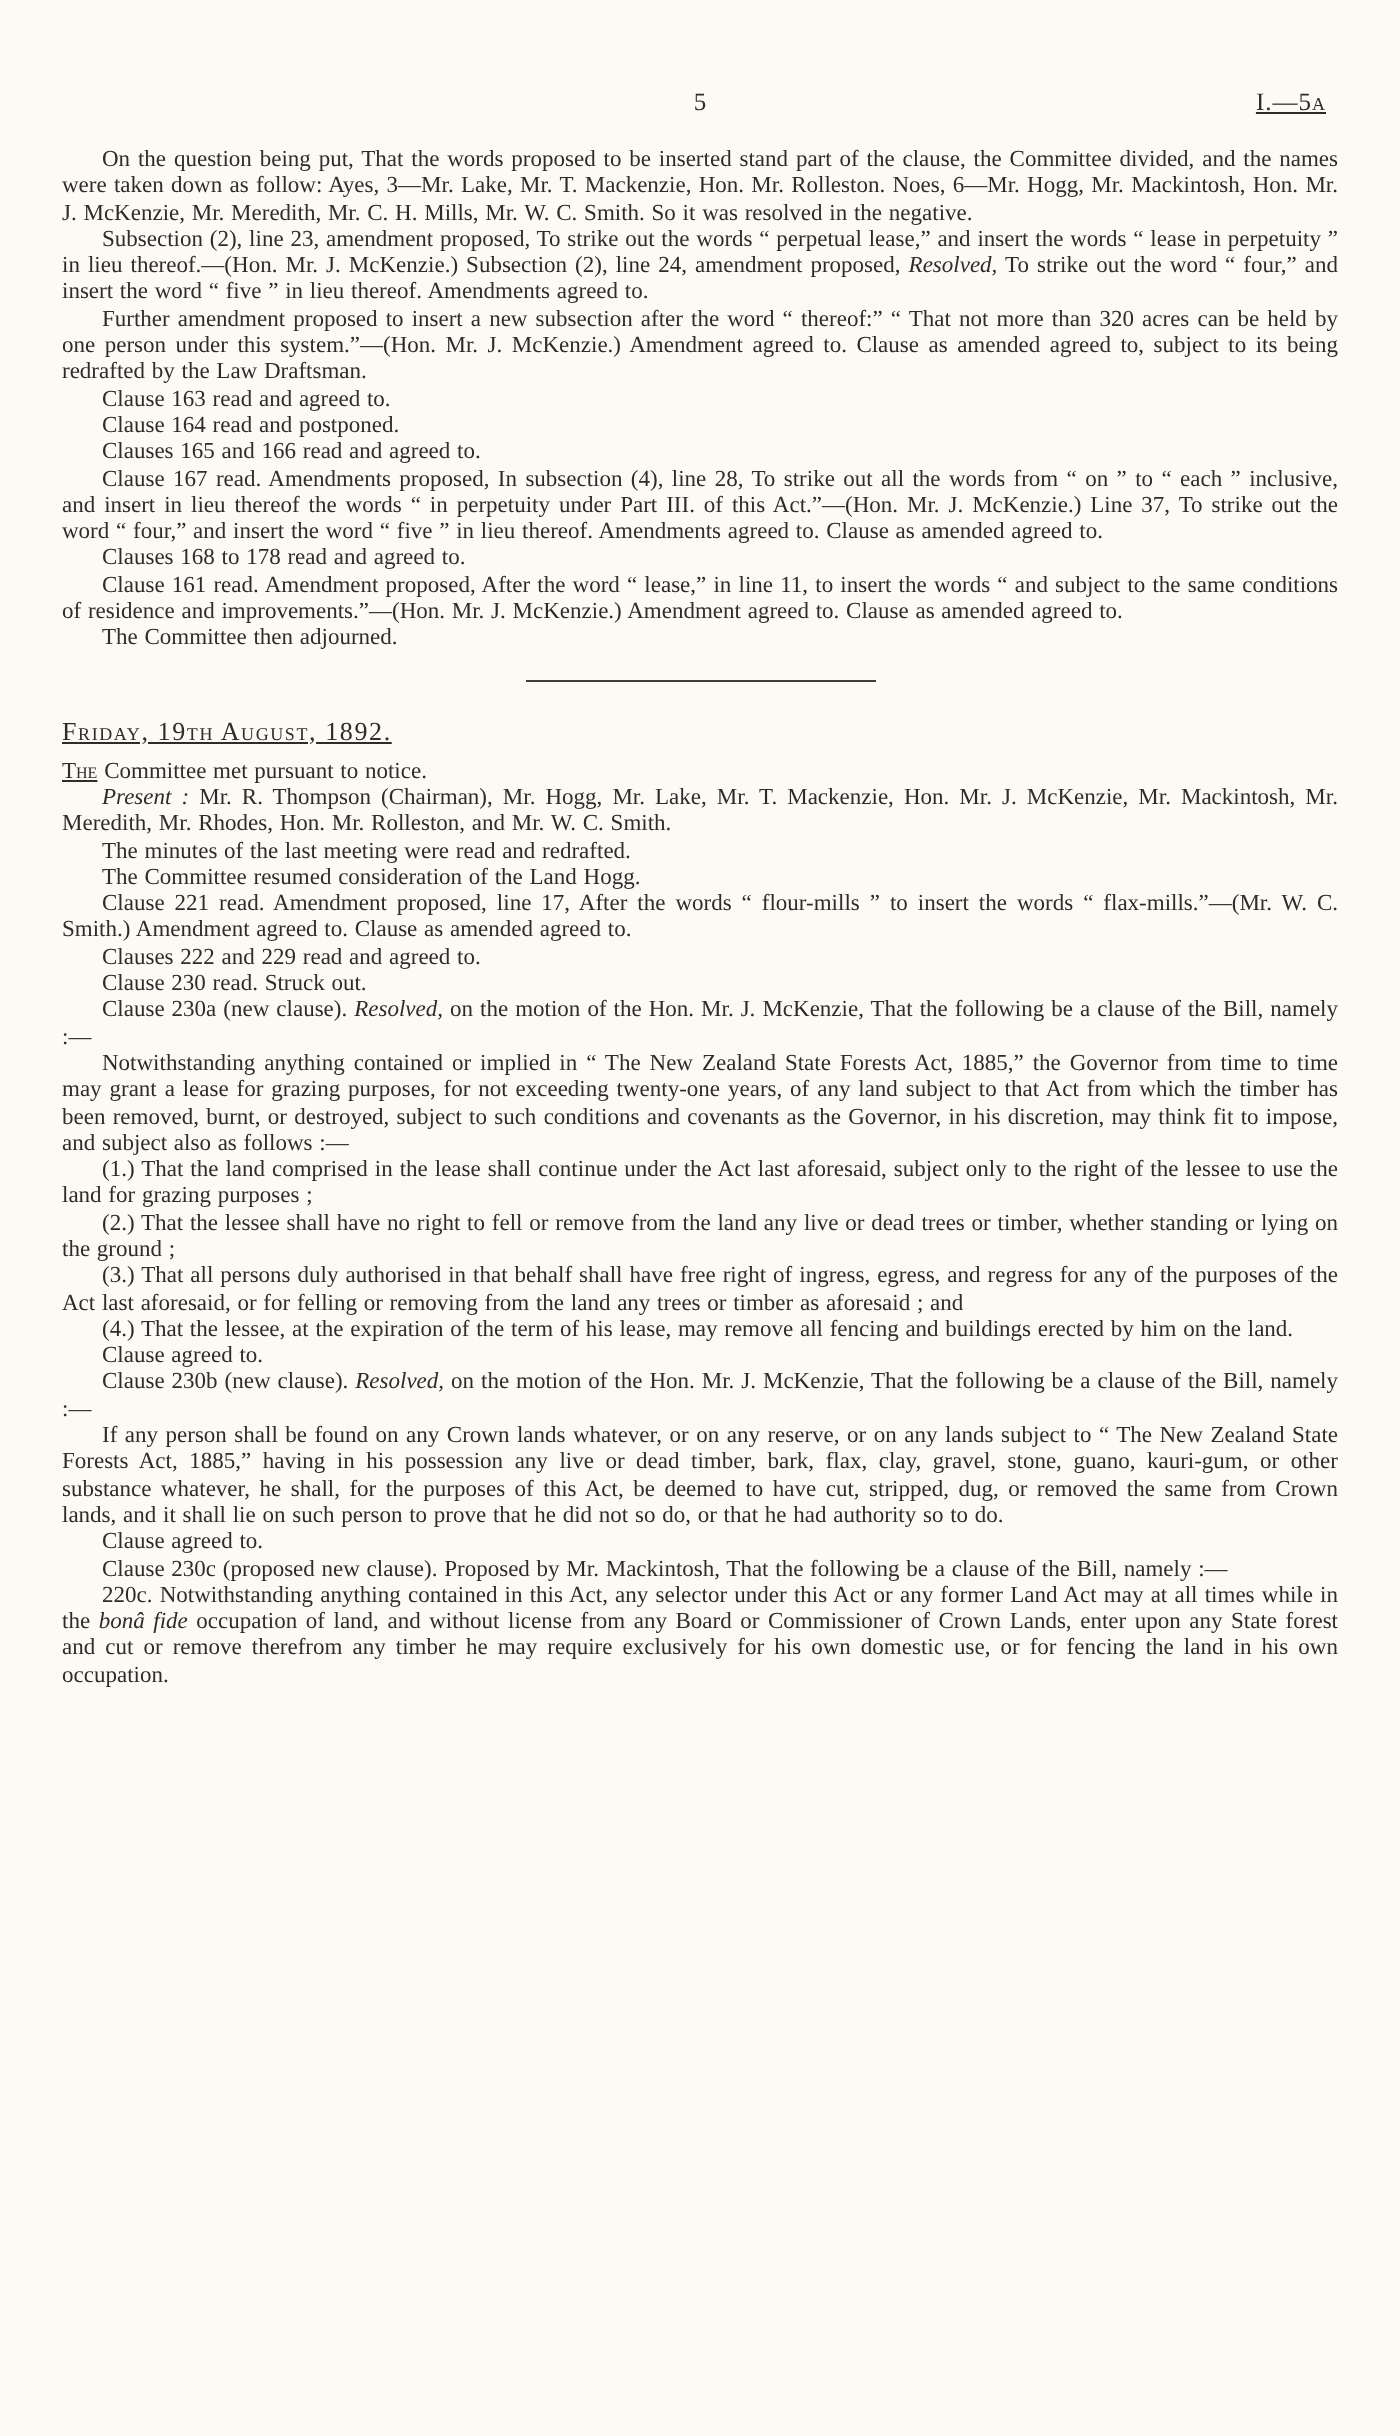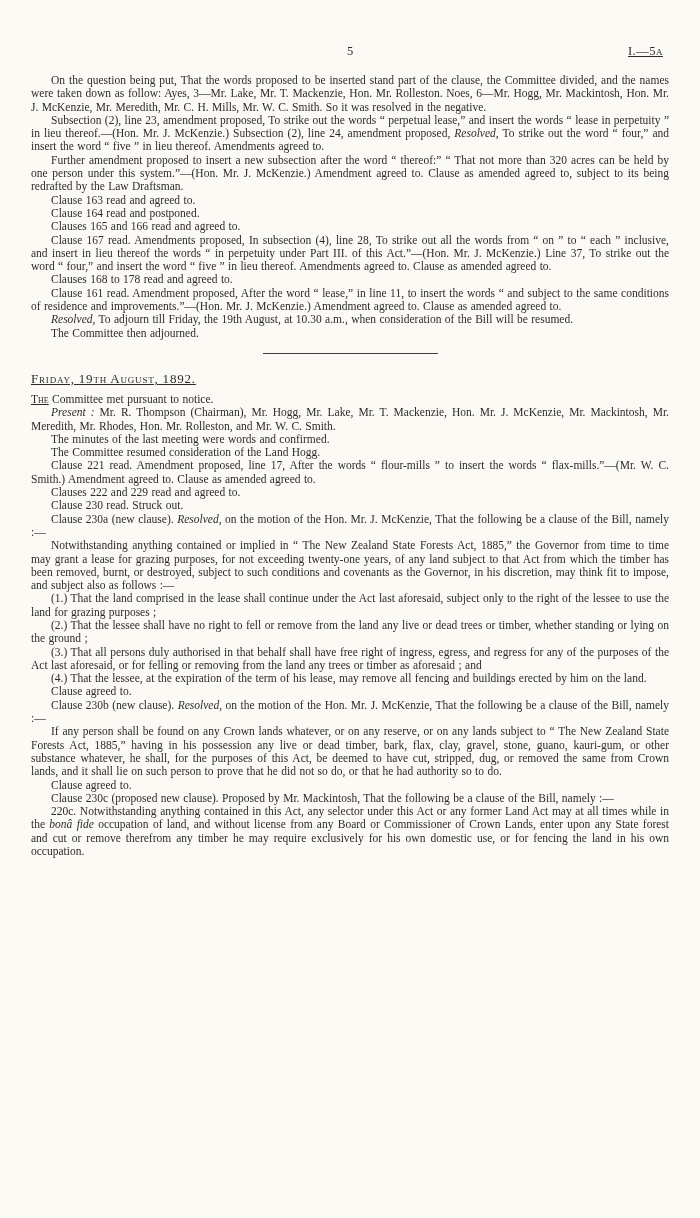--- a/index.html
+++ b/index.html
@@ -63,27 +63,26 @@
   <div>
       <p class="para indent"><span>On the question being put, That the words proposed to be inserted stand part of the clause, the Committee divided, and the names were taken down as follow: Ayes, 3—Mr. Lake, Mr. T. Mackenzie, Hon. Mr. Rolleston.  Noes, 6—Mr. Hogg, Mr. Mackintosh, Hon. Mr. J. McKenzie, Mr. Meredith, Mr. C. H. Mills, Mr. W. C. Smith.  So it was resolved in the negative.</span></p>
       <p class="para indent"><span>Subsection (2), line 23, amendment proposed, To strike out the words “ perpetual lease,” and insert the words “ lease in perpetuity ” in lieu thereof.—(Hon. Mr. J. McKenzie.)  Subsection (2), line 24, amendment proposed, </span><span class="italic">Resolved,</span><span> To strike out the word “ four,” and insert the word “ five ” in lieu thereof.  Amendments agreed to.</span></p>
       <p class="para indent"><span>Further amendment proposed to insert a new subsection after the word “ thereof:” “ That not more than 320 acres can be held by one person under this system.”—(Hon. Mr. J. McKenzie.)  Amendment agreed to.  Clause as amended agreed to, subject to its being redrafted by the Law Draftsman.</span></p>
       <p class="para indent"><span>Clause 163 read and agreed to.</span></p>
       <p class="para indent"><span>Clause 164 read and postponed.</span></p>
       <p class="para indent"><span>Clauses 165 and 166 read and agreed to.</span></p>
       <p class="para indent"><span>Clause 167 read.  Amendments proposed, In subsection (4), line 28, To strike out all the words from “ on ” to “ each ” inclusive, and insert in lieu thereof the words “ in perpetuity under Part III. of this Act.”—(Hon. Mr. J. McKenzie.)  Line 37, To strike out the word “ four,” and insert the word “ five ” in lieu thereof.  Amendments agreed to.  Clause as amended agreed to.</span></p>
       <p class="para indent"><span>Clauses 168 to 178 read and agreed to.</span></p>
       <p class="para indent"><span>Clause 161 read.  Amendment proposed, After the word “ lease,” in line 11, to insert the words “ and subject to the same conditions of residence and improvements.”—(Hon. Mr. J. McKenzie.)  Amendment agreed to.  Clause as amended agreed to.</span></p>
-      <p class="para indent"><span class="italic">Resolved,</span><span> To adjourn till Friday, the 19th August, at 10.30 a.m., when consideration of the Bill will be resumed.</span></p>
       <p class="para indent"><span>The Committee then adjourned.</span></p>
       <div class="section-rule"></div>
       <div class="section-heading">Friday, 19th August, 1892.</div>
       <p class="para"><span class="smallcaps">The</span><span> Committee met pursuant to notice.</span></p>
       <p class="para indent"><span class="italic">Present :</span><span> Mr. R. Thompson (Chairman), Mr. Hogg, Mr. Lake, Mr. T. Mackenzie, Hon. Mr. J. McKenzie, Mr. Mackintosh, Mr. Meredith, Mr. Rhodes, Hon. Mr. Rolleston, and Mr. W. C. Smith.</span></p>
-      <p class="para indent"><span>The minutes of the last meeting were words and confirmed.</span></p>
+      <p class="para indent"><span>The minutes of the last meeting were read and redrafted.</span></p>
       <p class="para indent"><span>The Committee resumed consideration of the Land Hogg.</span></p>
       <p class="para indent"><span>Clause 221 read.  Amendment proposed, line 17, After the words “ flour-mills ” to insert the words “ flax-mills.”—(Mr. W. C. Smith.)  Amendment agreed to.  Clause as amended agreed to.</span></p>
       <p class="para indent"><span>Clauses 222 and 229 read and agreed to.</span></p>
       <p class="para indent"><span>Clause 230 read.  Struck out.</span></p>
       <p class="para indent"><span>Clause 230a (new clause).  </span><span class="italic">Resolved,</span><span> on the motion of the Hon. Mr. J. McKenzie, That the following be a clause of the Bill, namely :—</span></p>
       <p class="para indent"><span>Notwithstanding anything contained or implied in “ The New Zealand State Forests Act, 1885,” the Governor from time to time may grant a lease for grazing purposes, for not exceeding twenty-one years, of any land subject to that Act from which the timber has been removed, burnt, or destroyed, subject to such conditions and covenants as the Governor, in his discretion, may think fit to impose, and subject also as follows :—</span></p>
       <p class="para indent"><span>(1.) That the land comprised in the lease shall continue under the Act last aforesaid, subject only to the right of the lessee to use the land for grazing purposes ;</span></p>
       <p class="para indent"><span>(2.) That the lessee shall have no right to fell or remove from the land any live or dead trees or timber, whether standing or lying on the ground ;</span></p>
       <p class="para indent"><span>(3.) That all persons duly authorised in that behalf shall have free right of ingress, egress, and regress for any of the purposes of the Act last aforesaid, or for felling or removing from the land any trees or timber as aforesaid ; and</span></p>
       <p class="para indent"><span>(4.) That the lessee, at the expiration of the term of his lease, may remove all fencing and buildings erected by him on the land.</span></p>

